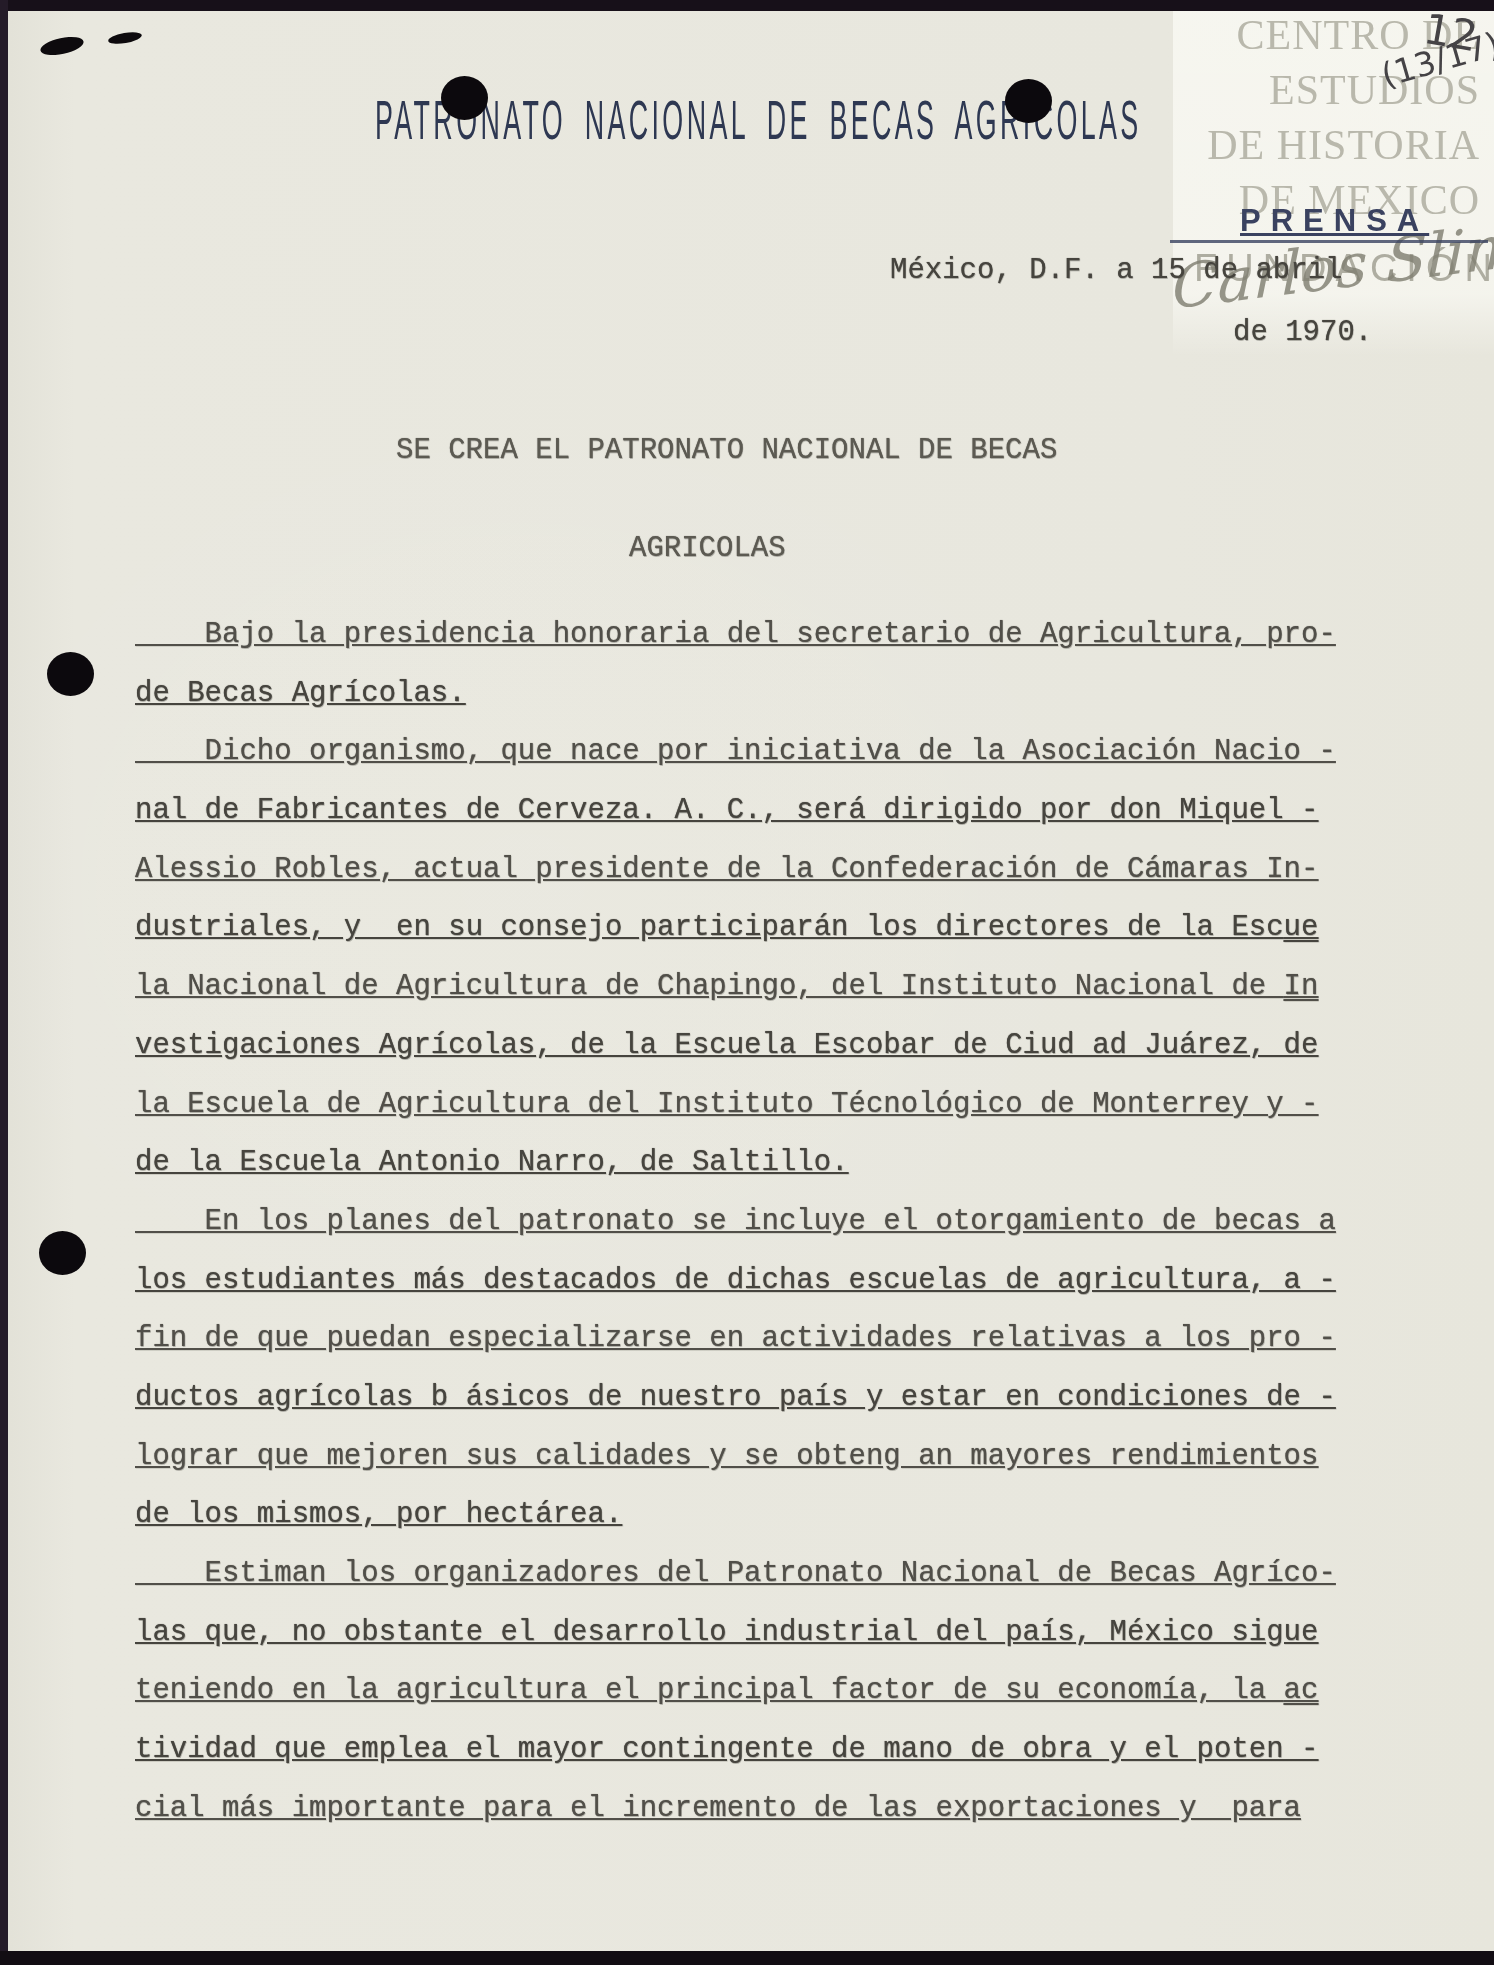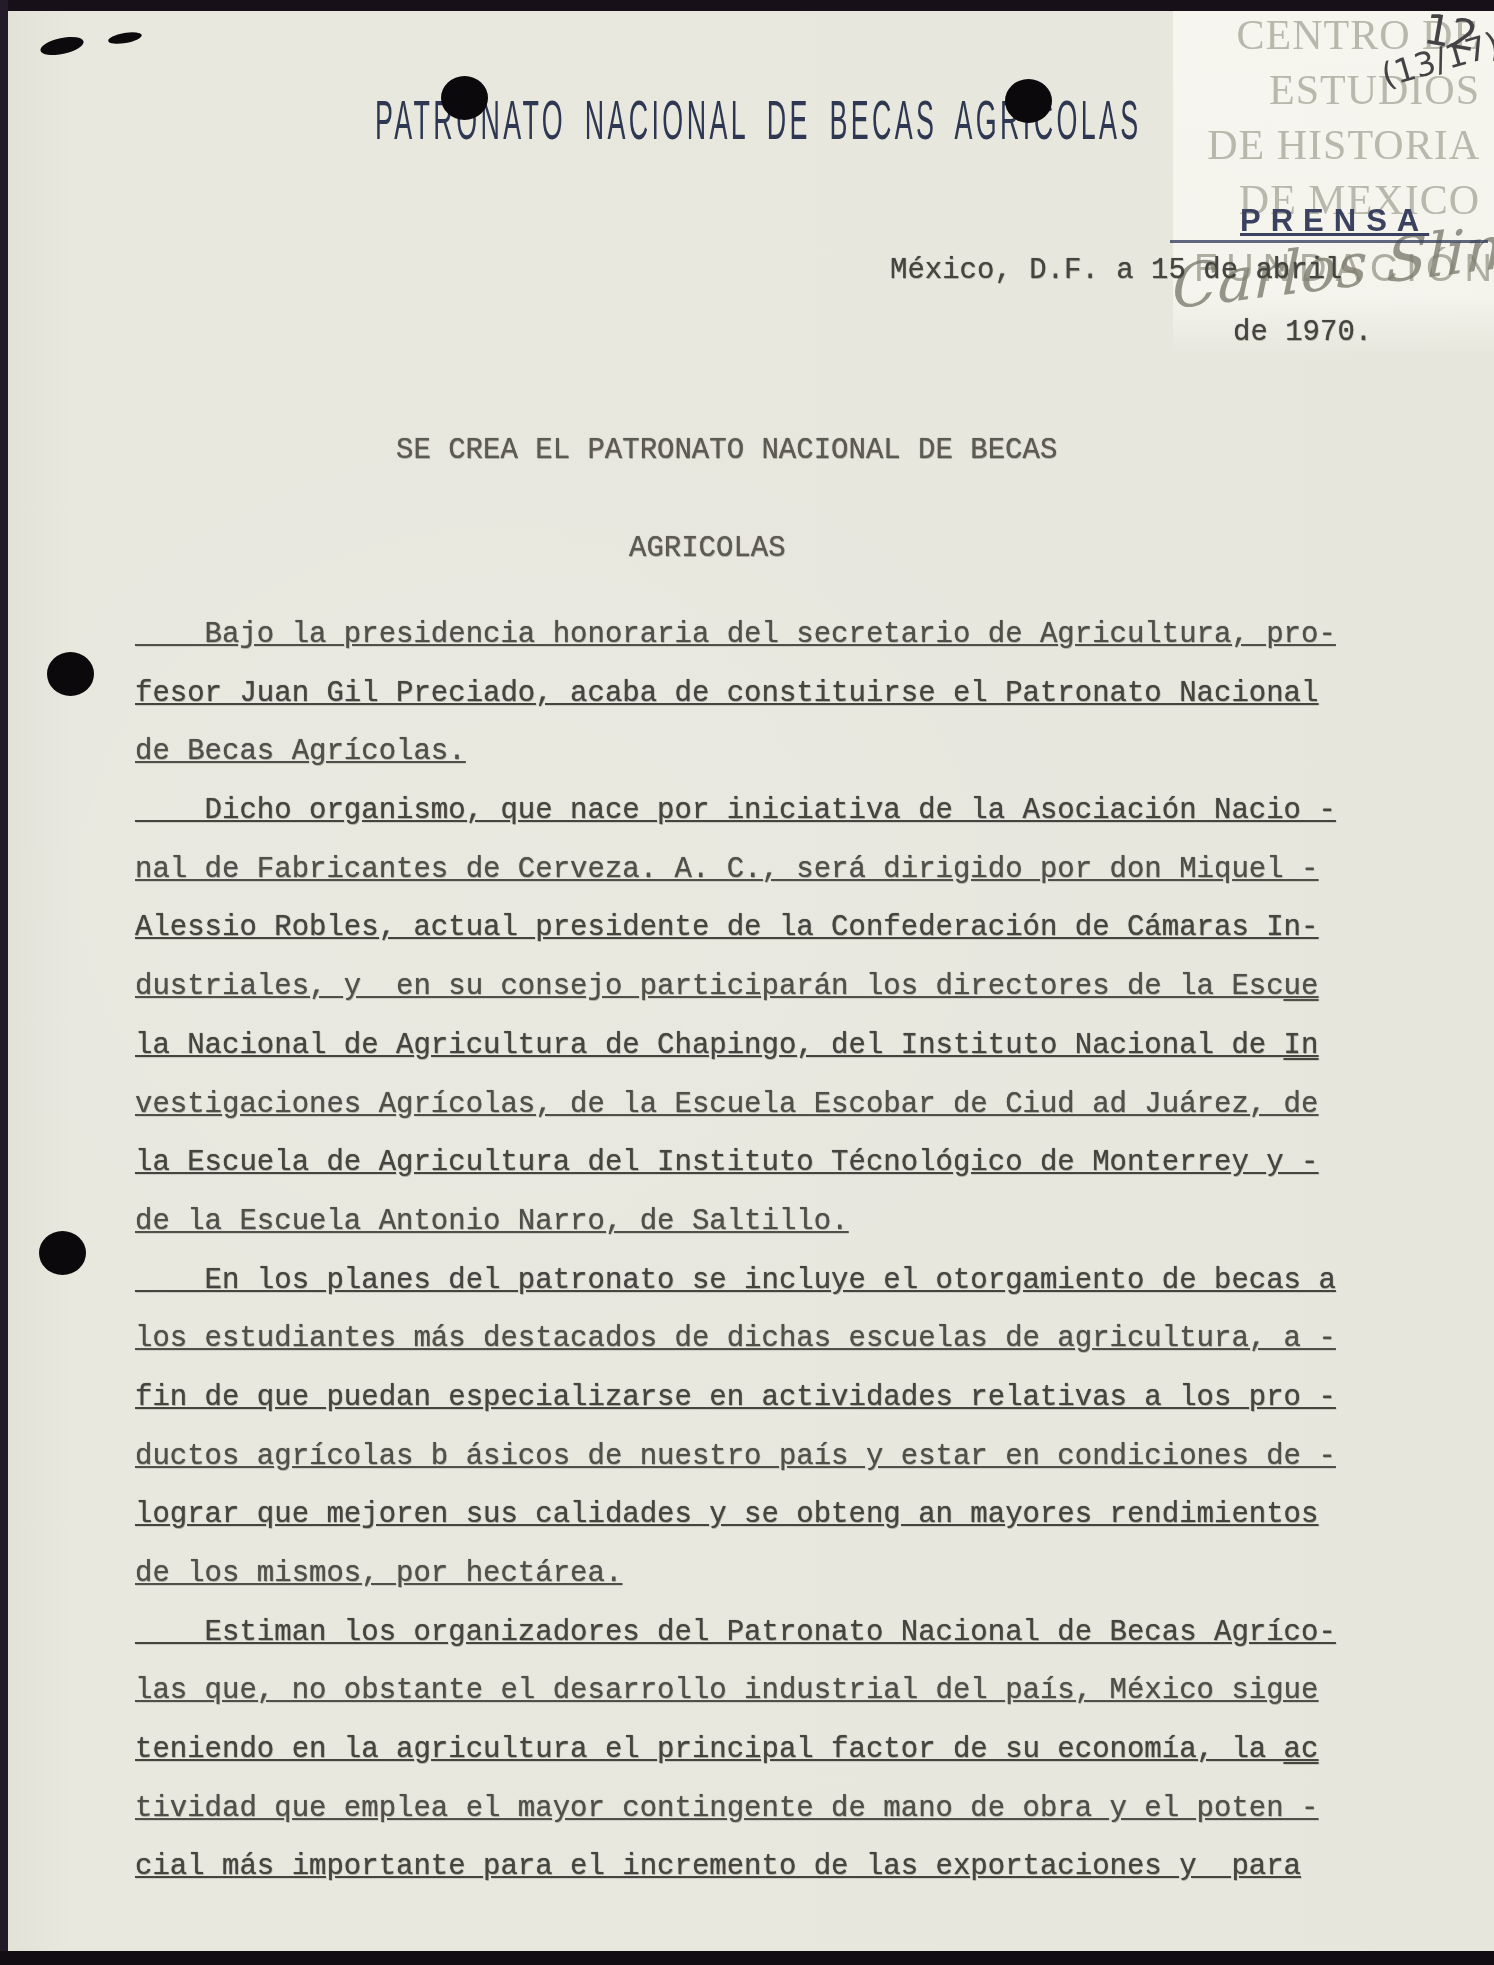--- a/index.html
+++ b/index.html
@@ -111,21 +111,20 @@
   </div>
 
   <div class="tw date1">México, D.F. a 15 de abril</div>
   <div class="tw date2">de 1970.</div>
 
   <div class="tw h1">SE CREA EL PATRONATO NACIONAL DE BECAS</div>
   <div class="tw h2">AGRICOLAS</div>
 
   <div class="body-block">
       <div class="bline">    Bajo la presidencia honoraria del secretario de Agricultura, pro-</div>
-      <div class="bline">fesor Juan Gil Preciado, acaba de constituirse el Patronato Nacional</div>
       <div class="bline">de Becas Agrícolas.</div>
       <div class="bline">    Dicho organismo, que nace por iniciativa de la Asociación Nacio -</div>
       <div class="bline">nal de Fabricantes de Cerveza. A. C., será dirigido por don Miquel -</div>
       <div class="bline">Alessio Robles, actual presidente de la Confederación de Cámaras In-</div>
       <div class="bline">dustriales, y  en su consejo participarán los directores de la Esc<span class="uline">ue</span></div>
       <div class="bline">la Nacional de Agricultura de Chapingo, del Instituto Nacional de <span class="uline">In</span></div>
       <div class="bline">vestigaciones Agrícolas, de la Escuela Escobar de Ciud ad Juárez, de</div>
       <div class="bline">la Escuela de Agricultura del Instituto Técnológico de Monterrey y -</div>
       <div class="bline">de la Escuela Antonio Narro, de Saltillo.</div>
       <div class="bline">    En los planes del patronato se incluye el otorgamiento de becas a</div>

